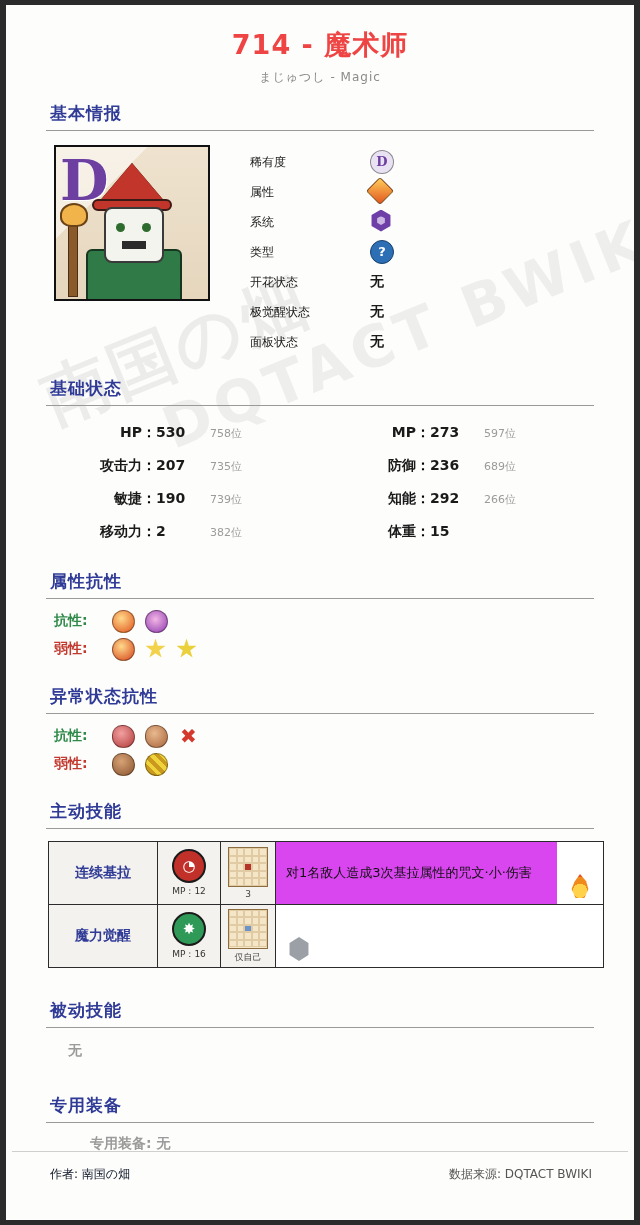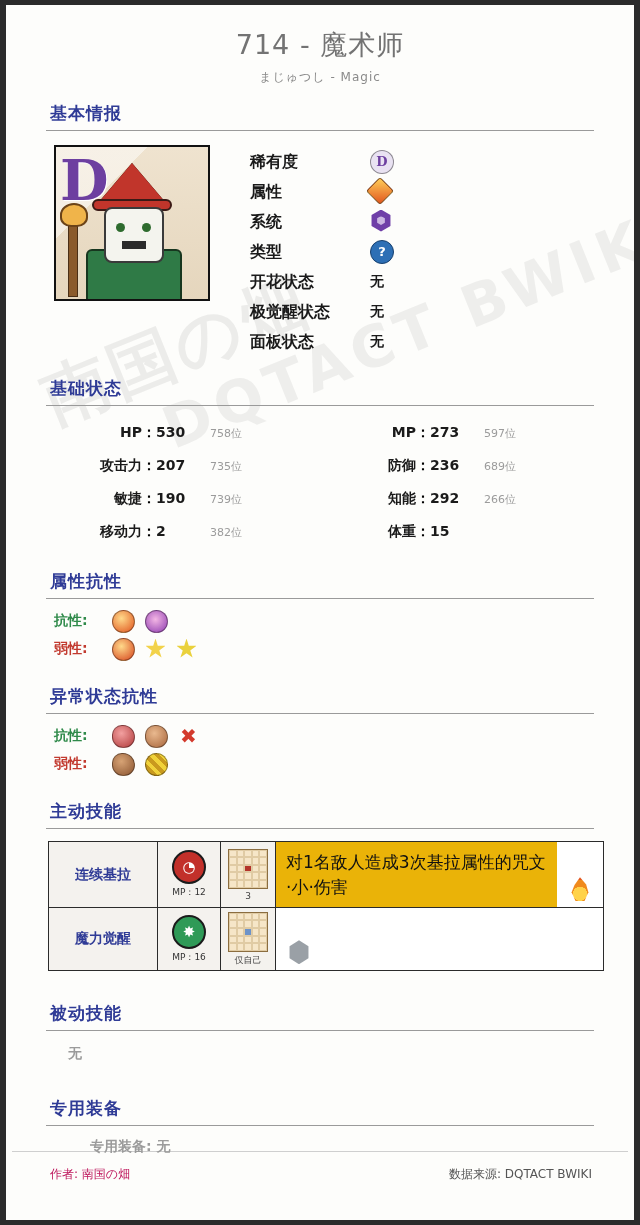--- a/index.html
+++ b/index.html
@@ -54,22 +54,22 @@
     position: relative;
     z-index: 3;
     padding: 0 0;
   }
   .title-wrap {
     text-align: center;
     padding-top: 22px;
   }
   .title {
     font-size: 27px;
-    font-weight: normal;
-    color: #737373;
+    font-weight: bold;
+    color: #ef4444;
     letter-spacing: 1px;
   }
   .subtitle {
     font-size: 12px;
     color: #8a8a8a;
     margin-top: 6px;
     letter-spacing: 1px;
   }
   .section-head {
     margin: 16px 0 0 0;
@@ -189,22 +189,22 @@
     margin-left: 40px;
     padding-top: 2px;
   }
   .info-row {
     display: flex;
     align-items: center;
     height: 30px;
   }
   .info-label {
     width: 120px;
-    font-size: 16px;
-    font-weight: bold;
+    font-size: 12px;
+    font-weight: normal;
     color: #1a1a1a;
   }
   .info-value {
     font-size: 14px;
     font-weight: bold;
     color: #1a1a1a;
   }
   .badge {
     display: inline-block;
     width: 22px; height: 22px;
@@ -384,26 +384,26 @@
     border: 1px solid #8b6d3f;
     background: #f6e6c8;
   }
   .grid div { border: 0.5px solid #e0cba4; }
   .grid div.on { background: #b4342a; }
   .grid div.self { background: #6d93c9; }
   .grid-cap { font-size: 9px; color: #444; }
   .skill-desc-cell {
     flex: 1;
     padding: 8px 10px;
-    font-size: 17px;
+    font-size: 13px;
     color: #111;
     line-height: 1.45;
     display: flex;
     align-items: center;
-    background: #eab308;
+    background: #d946ef;
   }
   .skill-el-cell {
     width: 46px;
     flex: 0 0 46px;
     display: flex;
     align-items: flex-end;
     justify-content: center;
     padding-bottom: 6px;
     background: #fff;
   }
@@ -440,21 +440,21 @@
     box-sizing: border-box;
     font-size: 12px;
     color: #6a6a6a;
   }
   .footer-row {
     display: flex;
     justify-content: space-between;
     height: 24px;
     align-items: center;
   }
-  .footer-left { color: #be185d; }
+  .footer-left { color: #0f172a; }
   .footer-right { color: #555; }
   .mono { font-family: "DejaVu Sans Mono", "Liberation Mono", monospace; font-size: 11px; }
 </style>
 </head>
 <body>
 
 <div class="page">
 
   <div class="watermark">南国の畑</div>
   <div class="watermark2">DQTACT BWIKI</div>

